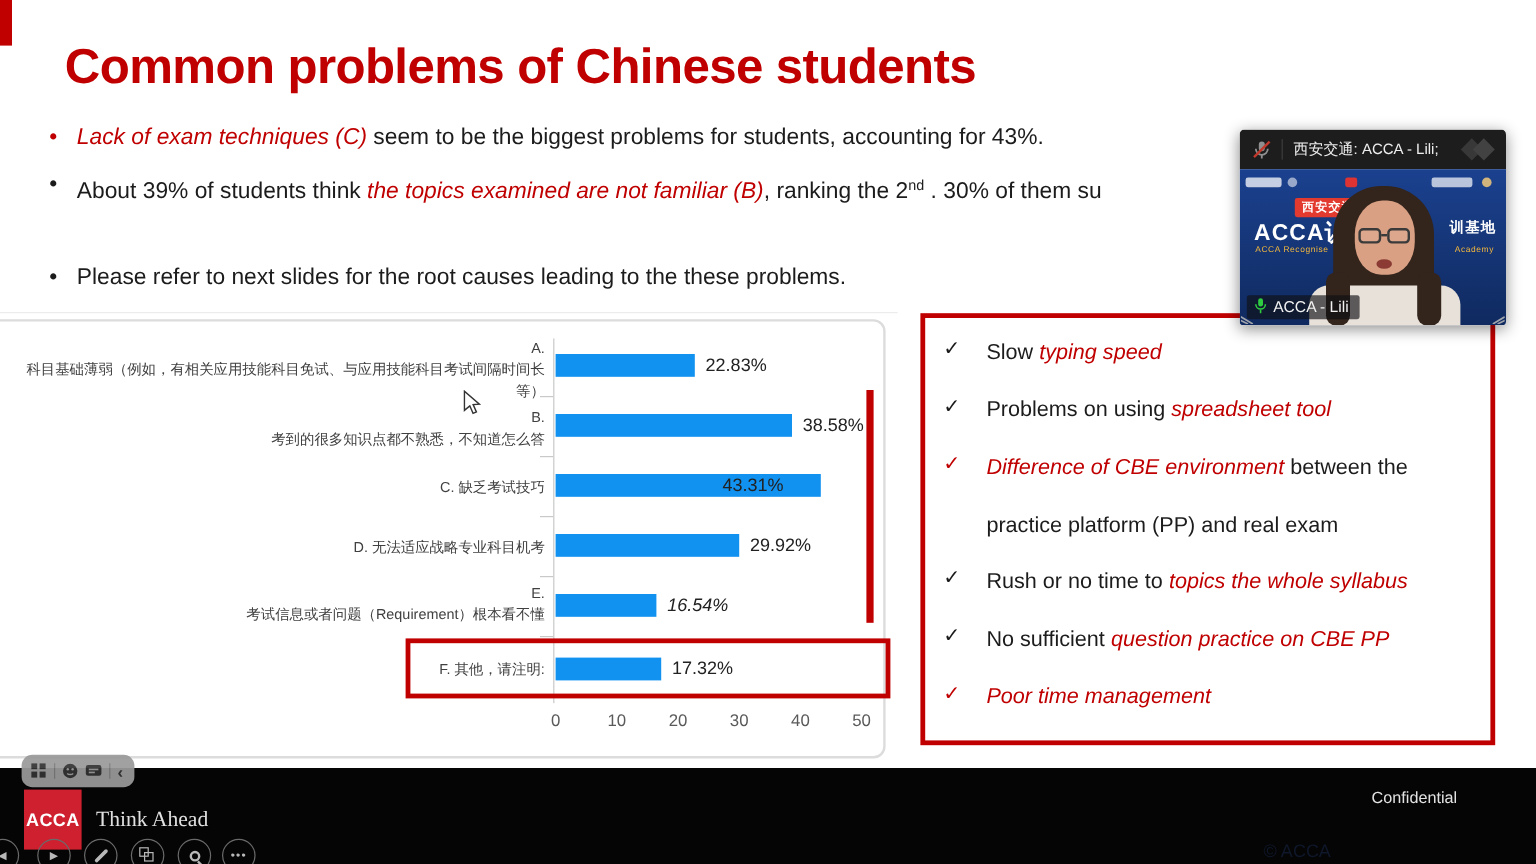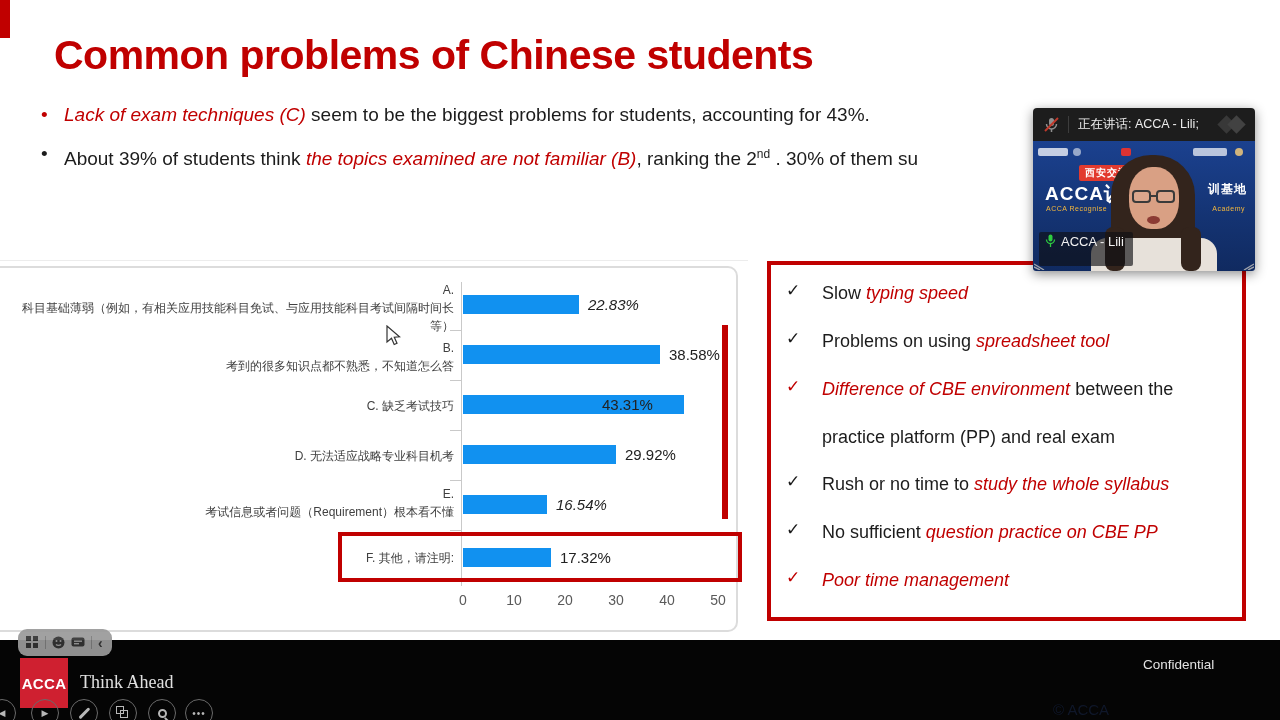--- a/index.html
+++ b/index.html
@@ -58,21 +58,21 @@
   #body-sweater{position:absolute;left:58px;top:97px;width:126px;height:34px;background:#e7e1da;
         border-radius:16px 16px 0 0;}
   .hair-strand{position:absolute;top:86px;width:20px;height:44px;background:#33241c;border-radius:8px;}
   #face{position:absolute;left:96px;top:26px;width:50px;height:62px;background:#d9a084;
         border-radius:46% 46% 44% 44%;}
   .lens{position:absolute;top:49px;width:19px;height:13px;border:2px solid #3a3a3a;
         border-radius:4px;box-sizing:border-box;background:rgba(255,255,255,.08);}
   #bridge{position:absolute;left:118px;top:54px;width:5px;height:2px;background:#3a3a3a;}
   #mouth{position:absolute;left:114px;top:75px;width:13px;height:8px;background:#8c3b34;border-radius:50%;}
   #vname{position:absolute;left:6px;bottom:5px;background:rgba(15,15,20,.65);border-radius:2px;
-         padding:2px 9px 17px 6px;display:flex;gap:5px;}
+         padding:2px 9px 3px 6px;display:flex;gap:5px;}
   #vname span{font-size:13px;color:#f2f2f2;white-space:nowrap;}
   .corner{position:absolute;bottom:1px;opacity:.85;}
   
   #footer{position:absolute;left:0;top:640px;width:1280px;height:80px;background:#050505;z-index:20;}
   #pill{position:absolute;left:18px;top:629px;width:94px;height:27px;background:#9a9a9a;opacity:.93;
         border-radius:9px;z-index:30;display:flex;align-items:center;gap:6px;padding:0 8px;box-sizing:border-box;}
   .pill-sep{width:1px;height:13px;background:#7a7a7a;}
   #pill .chev{color:#333;font-size:14px;font-weight:bold;line-height:1;}
   #acca-logo{position:absolute;left:20px;top:658px;width:48px;height:50px;background:#cf2030;
              display:flex;align-items:center;justify-content:center;z-index:21;}
@@ -91,20 +91,21 @@
 </style>
 </head>
 <body>
 
 <div id="slide">
   <div id="red-corner"></div>
   <div id="title">Common problems of Chinese students</div>
 
   <div class="bullet bred" style="top:102px"><span class="r">Lack of exam techniques (C)</span><span> seem to be the biggest problems for students, accounting for 43%.</span></div>
   <div class="bullet" style="top:141px"><span>About 39% of students think </span><span class="r">the topics examined are not familiar (B)</span><span>, ranking the 2</span><span class="sup">nd</span><span> . 30% of them su</span></div>
+  <div class="bullet" style="top:219px"><span>Please refer to next slides for the root causes leading to the these problems.</span></div>
 
   <div id="divline"></div>
 
   <div id="chart-frame"></div>
   <div id="cat-axis"></div>
   <div class="cat-tick" style="top:330px"></div>
   <div class="cat-tick" style="top:380px"></div>
   <div class="cat-tick" style="top:430px"></div>
   <div class="cat-tick" style="top:480px"></div>
   <div class="cat-tick" style="top:530px"></div>
@@ -131,21 +132,21 @@
     <div>F. 其他，请注明:</div>
   </div>
 
   <div class="bar" style="top: 295px; width: 116.4px; background: rgb(17, 145, 240);"></div>
   <div class="bar" style="top: 345px; width: 196.8px; background: rgb(17, 145, 240);"></div>
   <div class="bar" style="top: 395px; width: 220.9px; background: rgb(17, 145, 240);"></div>
   <div class="bar" style="top: 445px; width: 152.6px; background: rgb(17, 145, 240);"></div>
   <div class="bar" style="top: 495px; width: 84.4px; background: rgb(17, 145, 240);"></div>
   <div class="bar" style="top: 548px; width: 88.3px; background: rgb(17, 145, 240);"></div>
 
-  <div class="val" style="top: 295px; left: 588px; font-style: italic;">22.83%</div>
+  <div class="val" style="top: 295px; left: 588px;">22.83%</div>
   <div class="val" style="top: 345px; left: 669px;">38.58%</div>
   <div class="val" style="top: 395px; left: 602px;">43.31%</div>
   <div class="val" style="top: 445px; left: 625px;">29.92%</div>
   <div class="val" style="top: 495px; left: 556px; font-style: italic;">16.54%</div>
   <div class="val" style="top: 548px; left: 560px;">17.32%</div>
 
   <span class="tick" style="left:463px">0</span>
   <span class="tick" style="left:514px">10</span>
   <span class="tick" style="left:565px">20</span>
   <span class="tick" style="left:616px">30</span>
@@ -157,37 +158,37 @@
 
   <div id="panel"></div>
   <span class="ck" style="top:280px"></span>
   <div class="citem" style="top:280px"><span>Slow </span><span class="r">typing speed</span></div>
   <span class="ck" style="top:328px"></span>
   <div class="citem" style="top:328px"><span>Problems on using </span><span class="r">spreadsheet tool</span></div>
   <span class="ck ckred" style="top:376px"></span>
   <div class="citem" style="top:376px"><span class="r">Difference of CBE environment</span><span> between the</span></div>
   <div class="citem" style="top:424px">practice platform (PP) and real exam</div>
   <span class="ck" style="top:471px"></span>
-  <div class="citem" style="top:471px"><span>Rush or no time to </span><span class="r">study the whole syllabus</span></div>
+  <div class="citem" style="top:471px"><span>Rush or no time to </span><span class="r">topics the whole syllabus</span></div>
   <span class="ck" style="top:519px"></span>
   <div class="citem" style="top:519px"><span>No sufficient </span><span class="r">question practice on CBE PP</span></div>
   <span class="ck ckred" style="top:567px"></span>
   <div class="citem" style="top:567px"><span class="r">Poor time management</span></div>
 </div>
 
 <div id="video">
   <div id="vhead">
     <svg width="18" height="18" style="position:absolute;left:9px;top:8px">
       <rect x="7" y="2" width="5" height="8" rx="2.5" fill="#8f8f8f"></rect>
       <path d="M4.5 8 a5 5 0 0 0 10 0" stroke="#8f8f8f" stroke-width="1.5" fill="none"></path>
       <line x1="9.5" y1="13" x2="9.5" y2="16" stroke="#8f8f8f" stroke-width="1.5"></line>
       <line x1="3" y1="15" x2="16" y2="2" stroke="#c0392b" stroke-width="2"></line>
     </svg>
     <div id="vhead-div"></div>
-    <div id="vhead-text">正在讲话: ACCA - Lili;</div>
+    <div id="vhead-text">西安交通: ACCA - Lili;</div>
     <div class="diam" style="right:22px;top:10px"></div>
     <div class="diam" style="right:12px;top:10px;background:#424242"></div>
   </div>
   <div id="vbody">
     <div class="mini-logo" style="left:5px;width:30px;background:rgba(255,255,255,.75)"></div>
     <div class="mini-logo" style="left:40px;width:8px;background:rgba(255,255,255,.55);border-radius:50%"></div>
     <div class="mini-logo" style="left:88px;width:10px;background:#d33"></div>
     <div class="mini-logo" style="right:28px;width:34px;background:rgba(255,255,255,.7)"></div>
     <div class="mini-logo" style="right:12px;width:8px;background:rgba(255,210,120,.8);border-radius:50%"></div>
     <div id="vbadge">西安交通</div>

